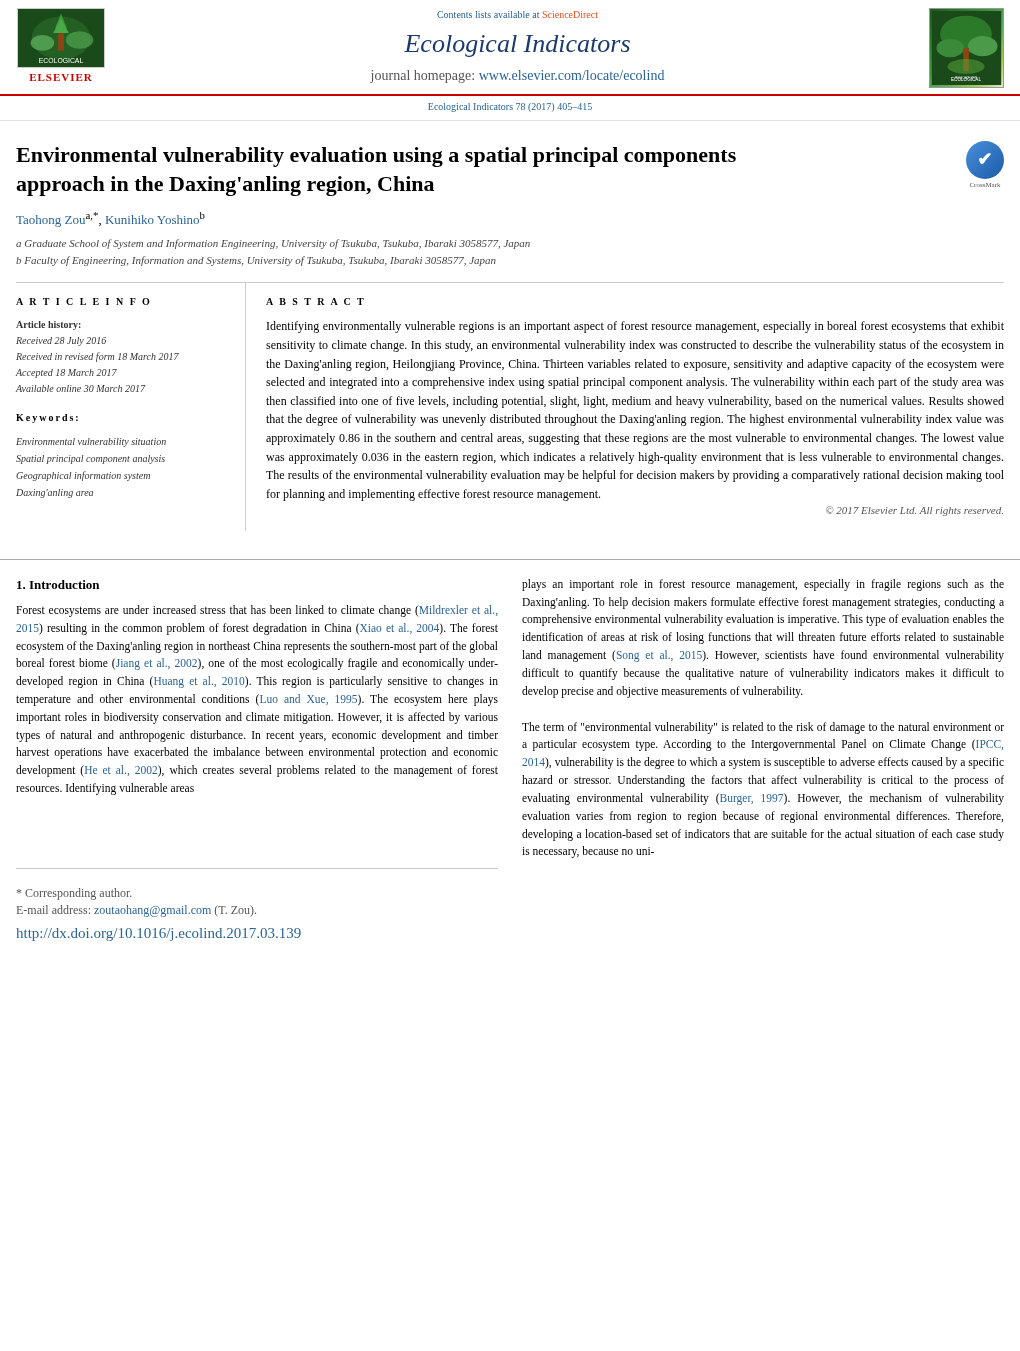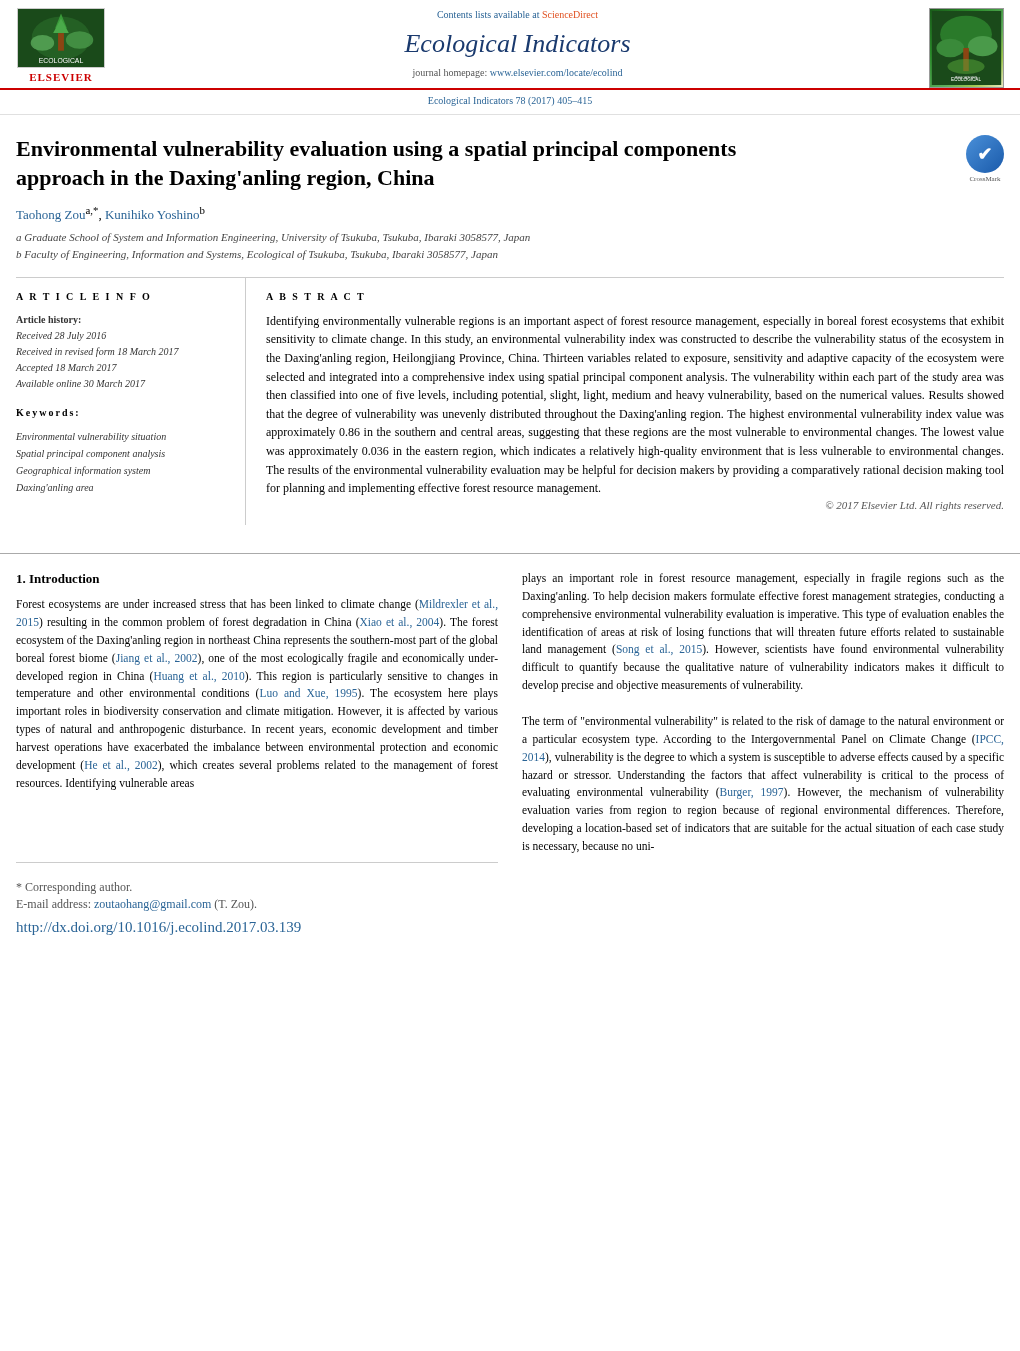--- a/index.html
+++ b/index.html
@@ -62,21 +62,21 @@
     .journal-top-link a { color: #e05020; text-decoration: none; }
     .journal-title-main {
       font-size: 26px;
       font-weight: normal;
       color: #1a3a6e;
       font-style: italic;
       text-align: left;
       margin-bottom: 4px;
     }
     .journal-homepage {
-      font-size: 10px;
+      font-size: 14px;
       color: #555;
     }
     .journal-homepage a { color: #2a6496; text-decoration: none; }
     .journal-cover {
       width: 75px;
       height: 80px;
       background: linear-gradient(135deg, #1a5c1a 0%, #2a8c2a 30%, #5cac5c 60%, #a0c850 80%, #e8e8c0 100%);
       border: 1px solid #999;
       display: flex;
       flex-direction: column;
@@ -295,21 +295,21 @@
     </div>
   </div>
 
   <div class="authors">
     <a>Taohong Zou</a><sup>a,*</sup>,
     <a>Kunihiko Yoshino</a><sup>b</sup>
   </div>
 
   <div class="affiliations">
     <div>a Graduate School of System and Information Engineering, University of Tsukuba, Tsukuba, Ibaraki 3058577, Japan</div>
-    <div>b Faculty of Engineering, Information and Systems, Ecological of Tsukuba, Tsukuba, Ibaraki 3058577, Japan</div>
+    <div>b Faculty of Engineering, Information and Systems, University of Tsukuba, Tsukuba, Ibaraki 3058577, Japan</div>
   </div>
 
   <div class="article-info-grid">
 
     <div class="article-info-left">
       <div class="section-title-sm">A R T I C L E   I N F O</div>
       <div class="article-history">
         <b>Article history:</b><br>
         <span>Received 28 July 2016</span><br>
         <span>Received in revised form 18 March 2017</span><br>

